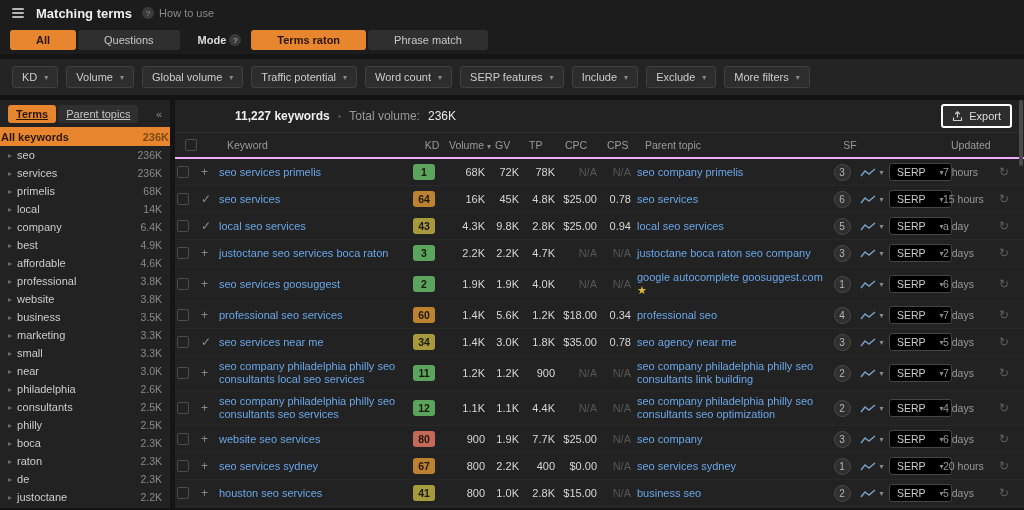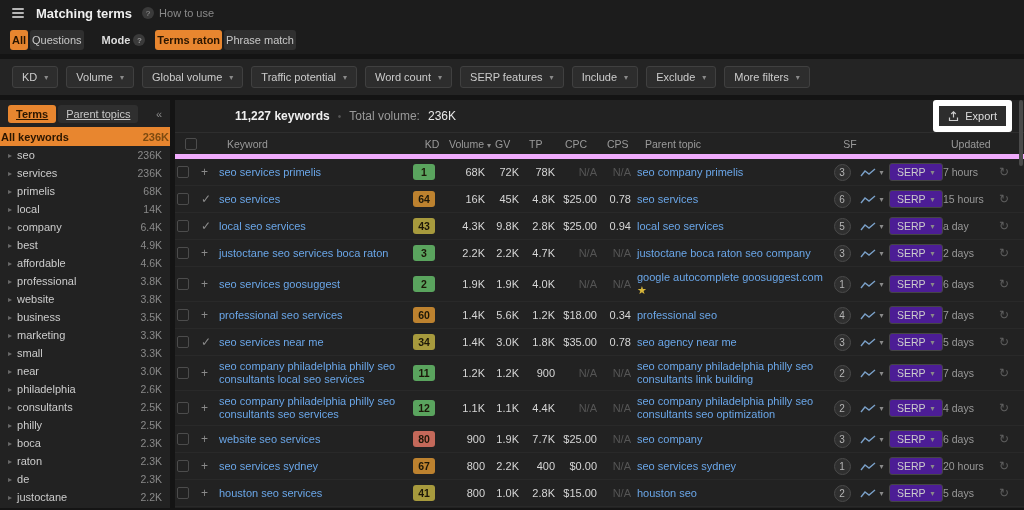--- a/index.html
+++ b/index.html
@@ -11,21 +11,21 @@
   .hamburger { display:flex; flex-direction:column; gap:2px; cursor:pointer; padding:2px; }
   .hamburger span { display:block; width:12px; height:2px; background:#b5b5b5; border-radius:1px; }
   .title { font-size:13px; font-weight:bold; color:#efefef; }
   .howto { display:flex; align-items:center; gap:5px; color:#8a8a8a; font-size:11px; cursor:pointer; }
   .qicon { width:12px; height:12px; border-radius:50%; background:#3a3a3a; color:#999; font-size:8px;
            display:inline-flex; align-items:center; justify-content:center; }
 
   
   .tabsrow { height:28px; background:#1c1c1c; display:flex; align-items:center; gap:6px; padding:0 10px; }
   .seg { display:flex; gap:2px; }
-  .segbtn { font-size:11px; padding:4px 2px; border:none; border-radius:3px; background:#2f2f2f; color:#c8c8c8; cursor:pointer; }
+  .segbtn { font-size:11px; padding:4px 26px; border:none; border-radius:3px; background:#2f2f2f; color:#c8c8c8; cursor:pointer; }
   .segbtn.active { background:#e8862f; color:#2b1600; font-weight:bold; }
   .modewrap { margin-left:12px; margin-right:4px; display:flex; align-items:center; gap:3px; font-size:11px; font-weight:bold; color:#ddd; }
 
   
   .filterbar { margin-top:5px; background:#242424; padding:7px 12px; display:flex; gap:8px; }
   .filterbtn { font-size:11px; padding:4px 9px; background:#2d2d2d; color:#ccc; border:1px solid #404040;
                border-radius:3px; display:flex; align-items:center; gap:7px; cursor:pointer; }
   .caret { font-size:8px; color:#8a8a8a; }
 
   
@@ -45,26 +45,26 @@
   .sitem .cnt { margin-left:auto; color:#8a8a8a; font-size:10.5px; }
 
   
   .main { flex:1; background:#222; overflow:hidden; }
   .summary { display:flex; align-items:center; gap:8px; padding:0 12px; height:33px; border-bottom:1px solid #2e2e2e; }
   .kwcount { font-size:12px; font-weight:bold; color:#efefef;margin-left:48px; }
   .dot { color:#555; font-size:10px; }
   .totlabel { color:#999; font-size:12px; }
   .totval { color:#e8e8e8; font-size:12px; }
   .export { margin-left:auto; display:flex; align-items:center; gap:6px; font-size:11px; color:#ddd;
-            background:#2d2d2d; border:6px solid #ffffff; border-radius:3px; padding:4px 9px; cursor:pointer; }
+            background:#2d2d2d; border:2px solid #ffffff; border-radius:3px; padding:4px 9px; cursor:pointer; }
 
   
   .grid { display:grid; grid-template-columns:26px 18px 188px 34px 46px 34px 36px 42px 34px 196px 26px 34px 54px 56px 16px;
           align-items:center; padding-left:8px; }
-  .thead { height:26px; border-bottom:5px solid #f0abfc; color:#9a9a9a; font-size:10.5px; }
+  .thead { height:26px; border-bottom:2px solid #f0abfc; color:#9a9a9a; font-size:10.5px; }
   .h { white-space:nowrap; }
   .h.rt { text-align:left; }
   .h.ctr { text-align:center; }
   .trow { border-bottom:1px solid #292929; min-height:26px; padding:4px 0; font-size:11px; }
   .cbx { width:12px; height:12px; border:1px solid #4c4c4c; border-radius:2px; background:transparent;
          margin-left:2px; cursor:pointer; }
   .addicon { color:#8a8a8a; font-size:12px; text-align:left; cursor:pointer; }
   .kwcell { line-height:13px; padding-right:8px; }
   .kwlink { color:#6aa6e8; text-decoration:none; cursor:pointer; }
   .kdbadge { width:22px; height:16px; border-radius:3px; display:flex; align-items:center; justify-content:center;
@@ -73,21 +73,21 @@
   .kdbadge.yellow { background:#a79a3d; }
   .kdbadge.orange { background:#bd822f; }
   .kdbadge.red    { background:#c4695a; }
   .num { text-align:right; color:#d6d6d6; padding-right:2px; }
   .na { color:#555 !important; }
   .parentcell { line-height:13px; padding-left:4px; padding-right:6px; }
   .star { color:#d8b63a; font-size:11px; }
   .sfbadge { width:17px; height:17px; border-radius:50%; background:#2f2f2f; border:1px solid #4a4a4a;
              color:#b5b5b5; font-size:10px; display:flex; align-items:center; justify-content:center; margin:0 auto; cursor:pointer; }
   .trendbtn { display:flex; align-items:center; gap:3px; cursor:pointer; justify-content:center; }
-  .serpbtn { display:inline-flex; align-items:center; gap:5px; border:1px solid #454545; background:#4c1d95;
+  .serpbtn { display:inline-flex; align-items:center; gap:14px; border:1px solid #454545; background:#000000;
              color:#ccc; font-size:10.5px; border-radius:3px; padding:2px 7px; cursor:pointer; width:fit-content; }
   .updated { color:#999; font-size:10.5px; }
   .refresh { color:#5f5f5f; font-size:12px; cursor:pointer; }
 
   .vscroll { position:absolute; right:1px; top:100px; width:4px; height:66px; background:#4a4a4a; border-radius:2px; }
 </style>
 </head>
 <body>
 
 <header class="topbar">
@@ -732,21 +732,21 @@
           <div class="kwcell"><a class="kwlink">houston seo services</a></div>
           <div>
             <span class="kdbadge yellow">41</span>
           </div>
           <div class="num">800</div>
           <div class="num">1.0K</div>
           <div class="num">2.8K</div>
           <div class="num">$15.00</div>
           <div class="num na">N/A</div>
           <div class="parentcell">
-            <a class="kwlink">houston seo</a>
+            <a class="kwlink">business seo</a>
             <span class="star"></span>
           </div>
           <div>
             <span class="sfbadge">2</span>
           </div>
           <div class="trendbtn">
             <svg width="16" height="11" viewBox="0 0 16 11">
               <polyline points="1,9 5,4 9,7 15,2" stroke="#7aa0c8" stroke-width="1.4" fill="none"></polyline>
             </svg>
             <span class="caret">▾</span>

